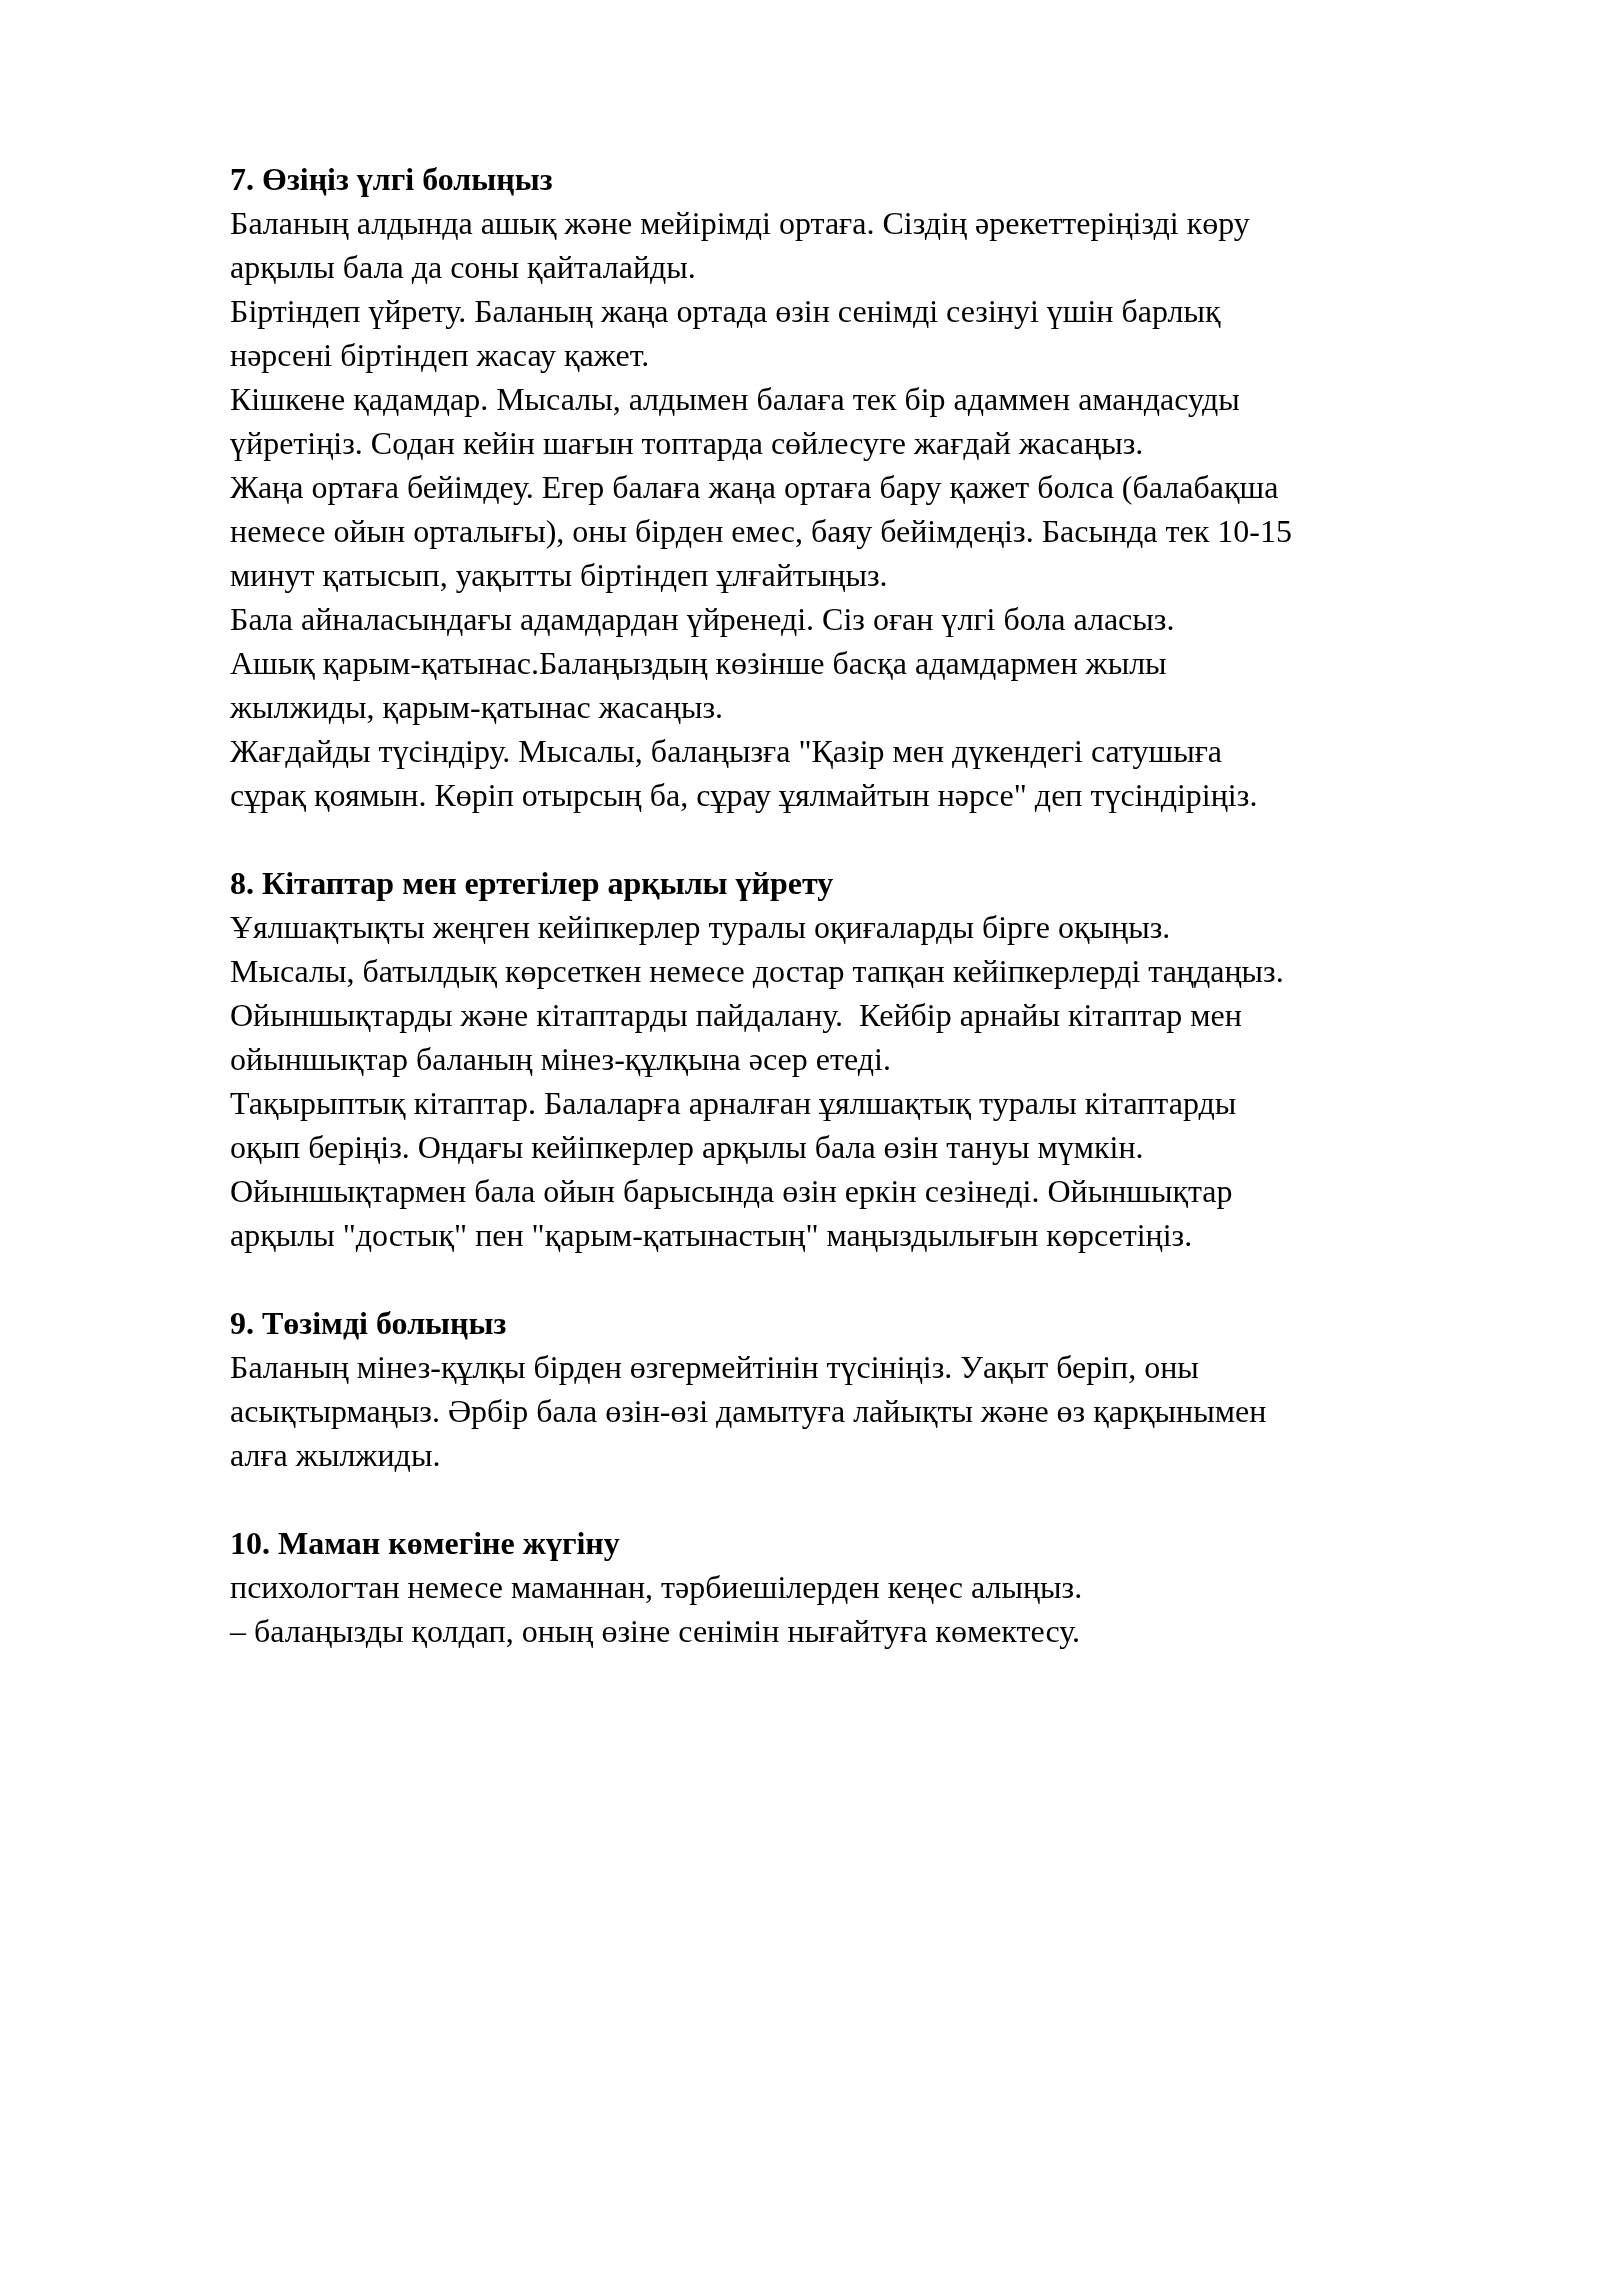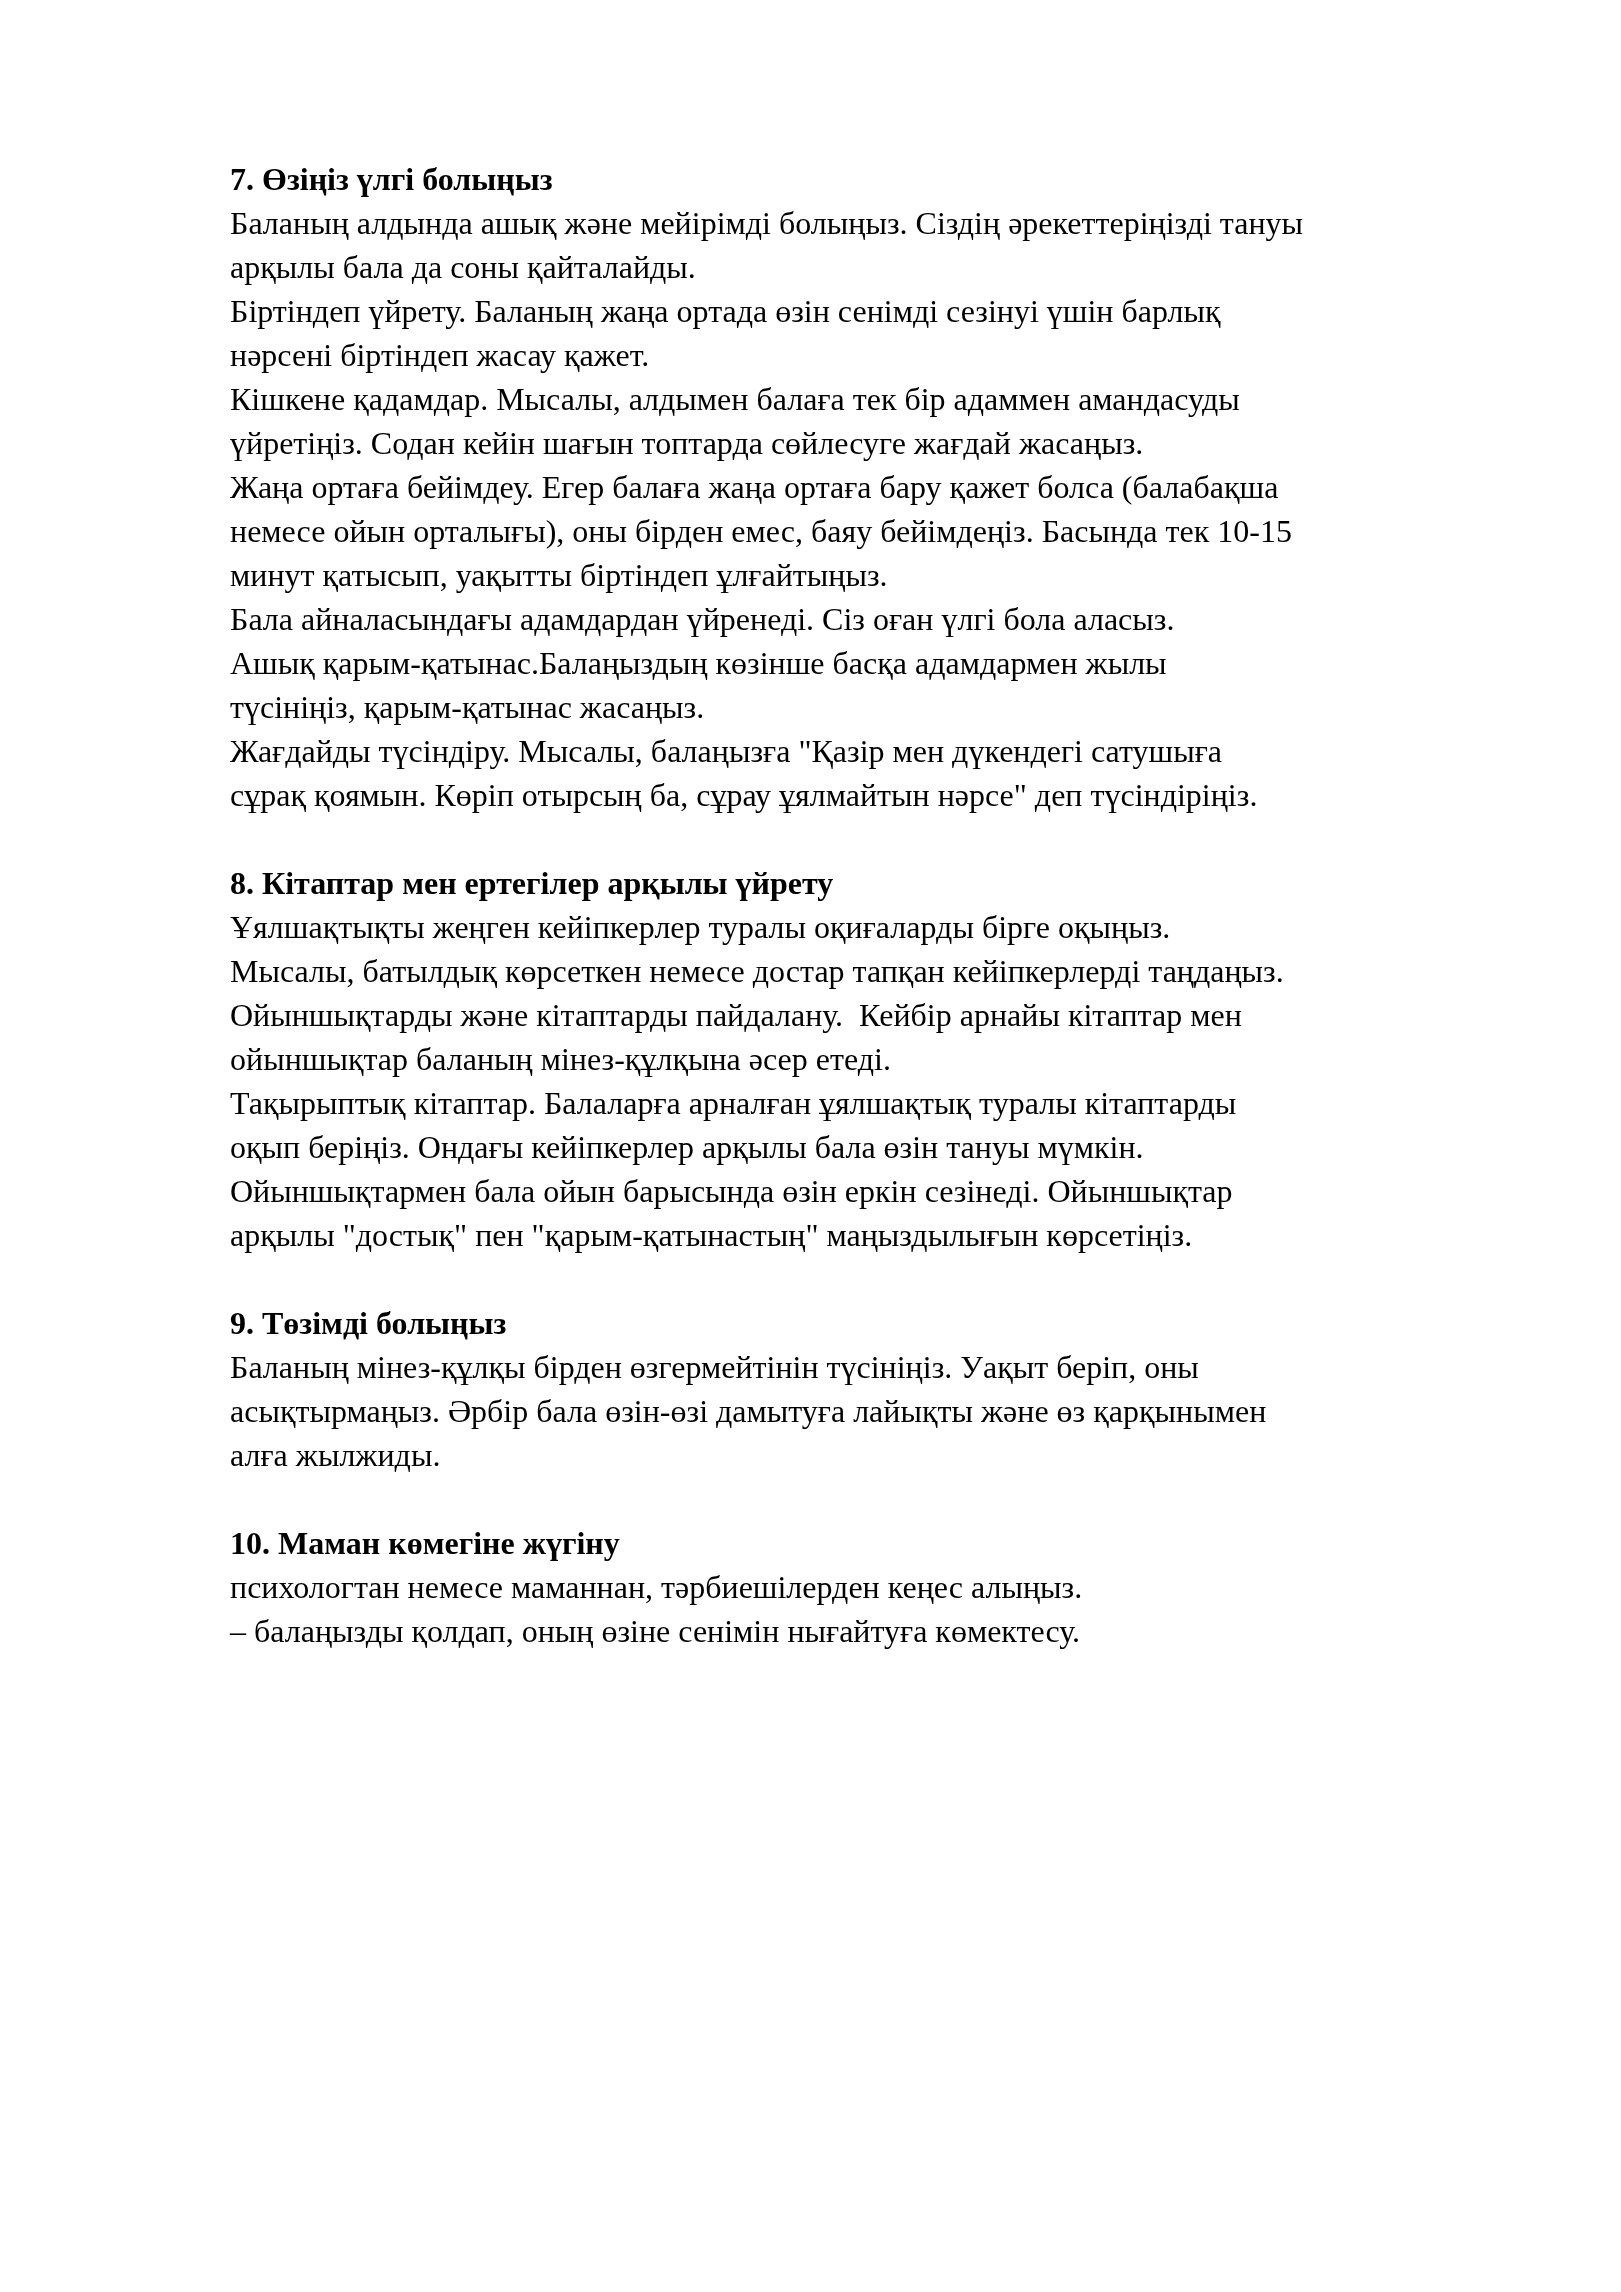--- a/index.html
+++ b/index.html
@@ -43,21 +43,21 @@
   }
 </style>
 </head>
 <body>
 
 <div class="page">
   <div class="doc" id="doc-body">
   <section class="doc-section">
     <h2 class="heading">7. Өзіңіз үлгі болыңыз</h2>
 
-  <div class="line">Баланың алдында ашық және мейірімді болыңыз. Сіздің әрекеттеріңізді тануы</div>
+  <div class="line">Баланың алдында ашық және мейірімді ортаға. Сіздің әрекеттеріңізді көру</div>
 
   <div class="line">арқылы бала да соны қайталайды.</div>
 
   <div class="line">Біртіндеп үйрету. Баланың жаңа ортада өзін сенімді сезінуі үшін барлық</div>
 
   <div class="line">нәрсені біртіндеп жасау қажет.</div>
 
   <div class="line">Кішкене қадамдар. Мысалы, алдымен балаға тек бір адаммен амандасуды</div>
 
   <div class="line">үйретіңіз. Содан кейін шағын топтарда сөйлесуге жағдай жасаңыз.</div>
@@ -65,21 +65,21 @@
   <div class="line">Жаңа ортаға бейімдеу. Егер балаға жаңа ортаға бару қажет болса (балабақша</div>
 
   <div class="line">немесе ойын орталығы), оны бірден емес, баяу бейімдеңіз. Басында тек 10-15</div>
 
   <div class="line">минут қатысып, уақытты біртіндеп ұлғайтыңыз.</div>
 
   <div class="line">Бала айналасындағы адамдардан үйренеді. Сіз оған үлгі бола аласыз.</div>
 
   <div class="line">Ашық қарым-қатынас.Балаңыздың көзінше басқа адамдармен жылы</div>
 
-  <div class="line">түсініңіз, қарым-қатынас жасаңыз.</div>
+  <div class="line">жылжиды, қарым-қатынас жасаңыз.</div>
 
   <div class="line">Жағдайды түсіндіру. Мысалы, балаңызға "Қазір мен дүкендегі сатушыға</div>
 
   <div class="line">сұрақ қоямын. Көріп отырсың ба, сұрау ұялмайтын нәрсе" деп түсіндіріңіз.</div>
 </section>
 
   <section class="doc-section">
     <h2 class="heading">8. Кітаптар мен ертегілер арқылы үйрету</h2>
 
   <div class="line">Ұялшақтықты жеңген кейіпкерлер туралы оқиғаларды бірге оқыңыз.</div>

